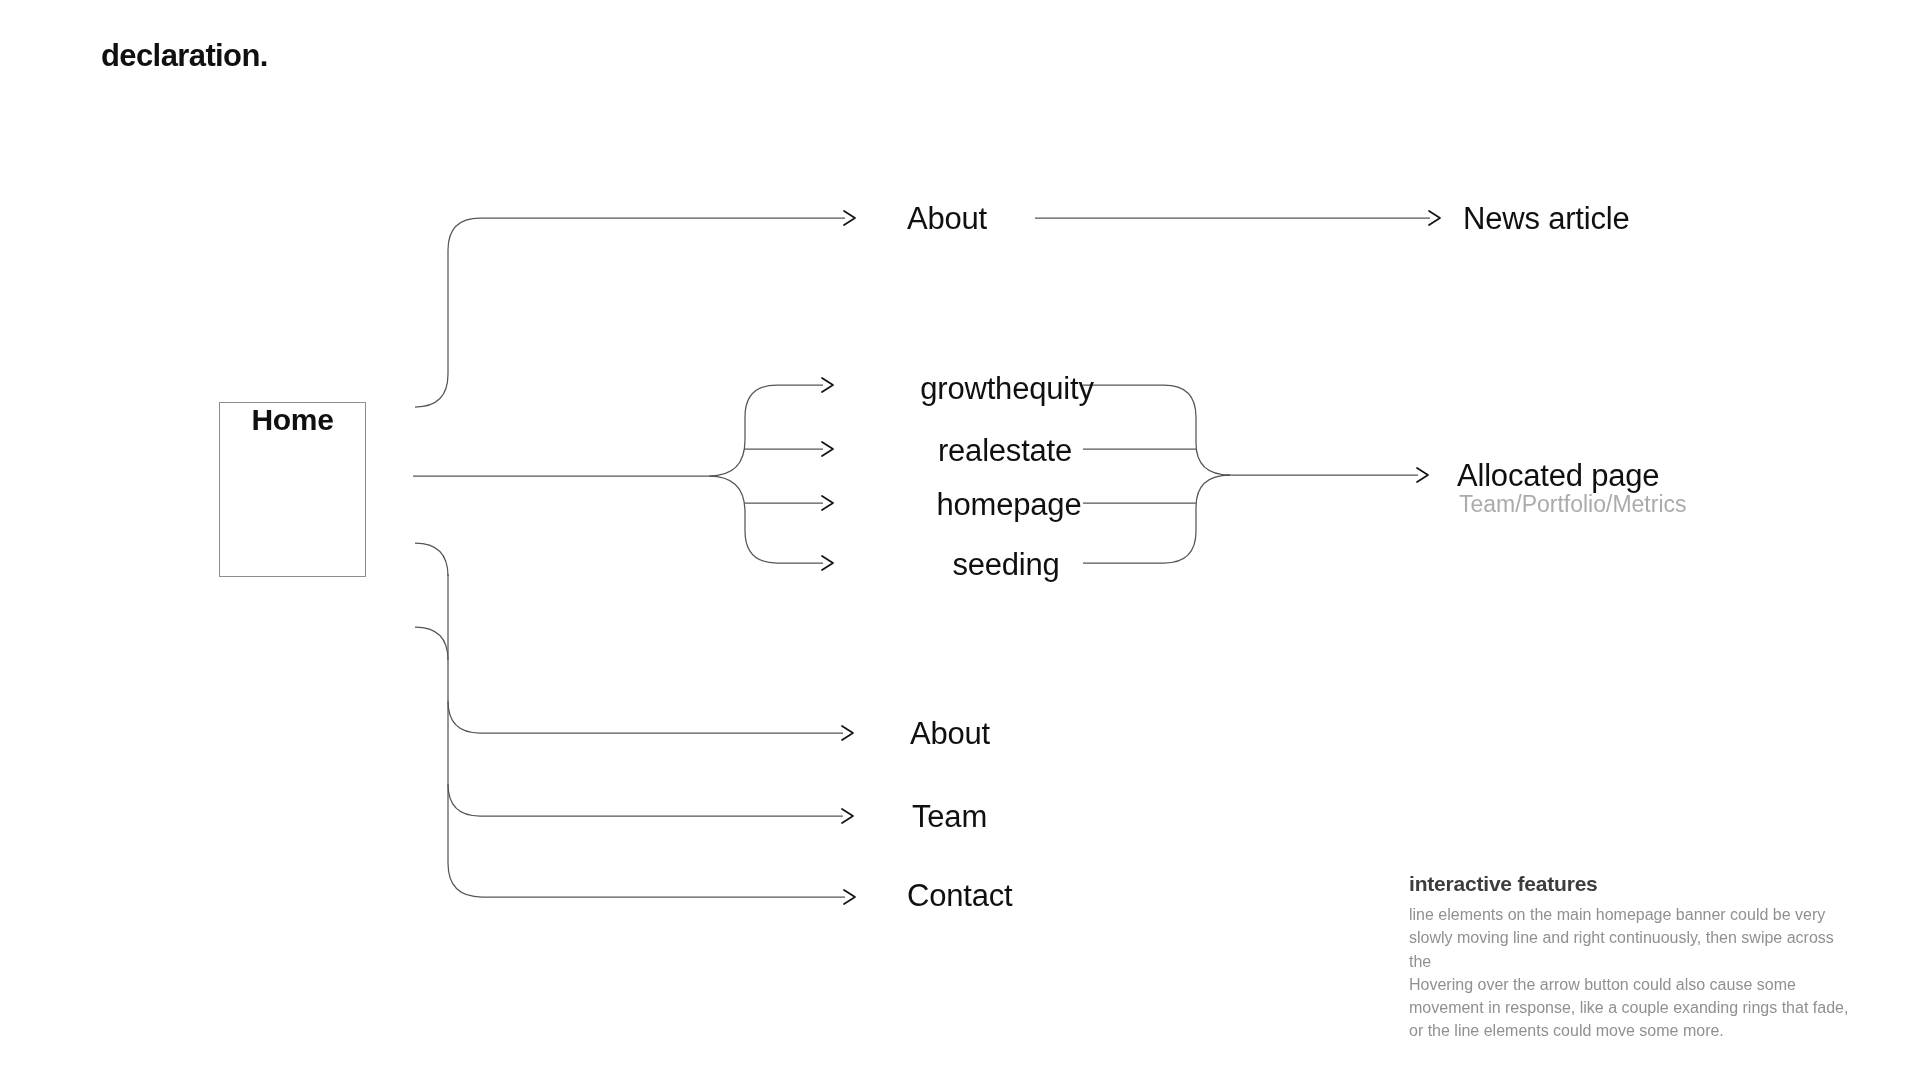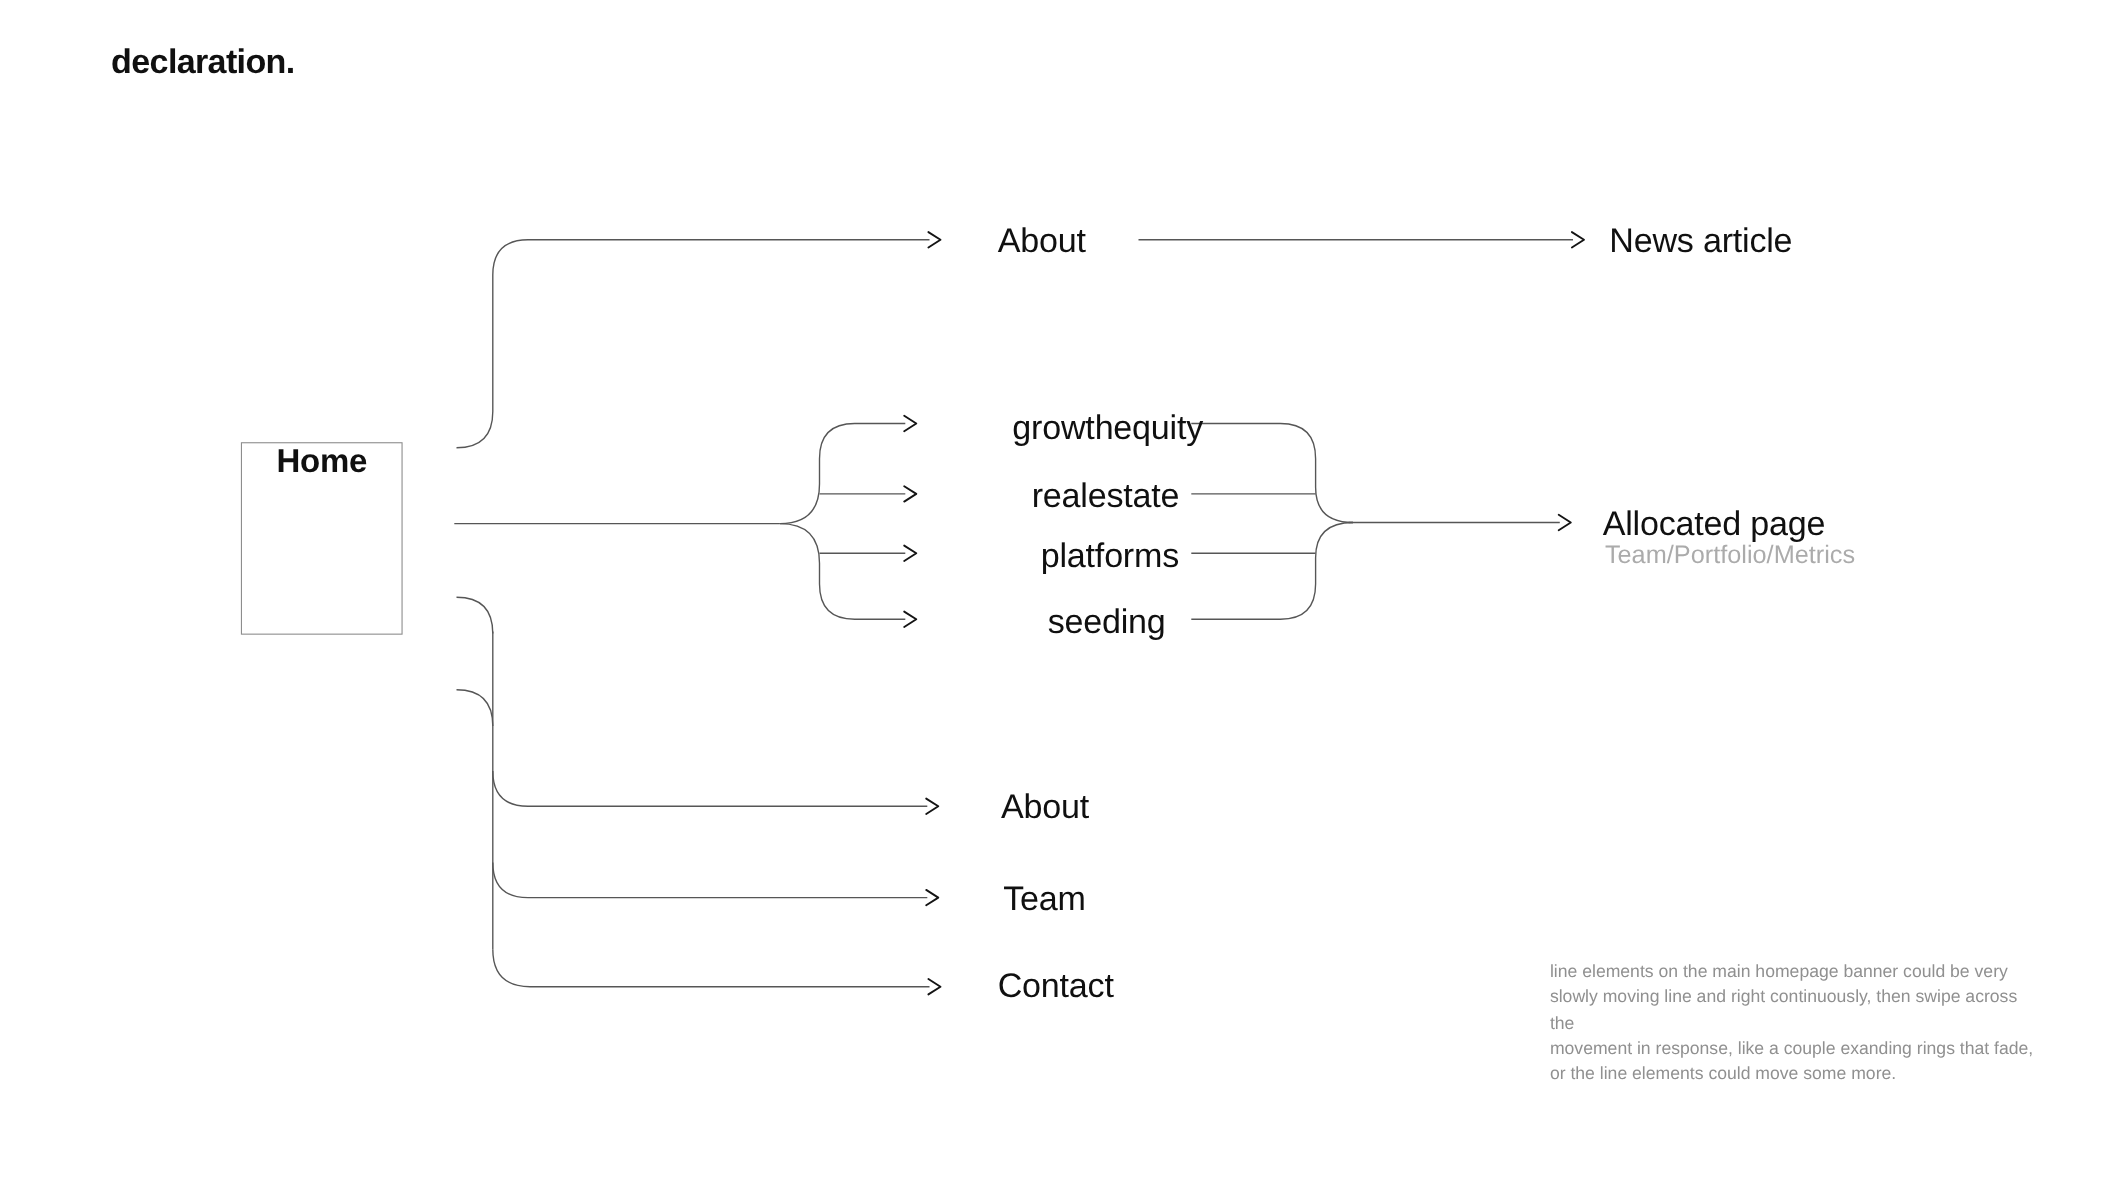--- a/index.html
+++ b/index.html
@@ -88,32 +88,34 @@
 
   <div class="abs home-box">
     <span>Home</span>
   </div>
 
   <div class="abs label vcenter lbl-news">About</div>
   <div class="abs label vcenter lbl-news-article">News article</div>
 
   <div class="abs label ccenter lbl-growthequity">growthequity</div>
   <div class="abs label ccenter lbl-realestate">realestate</div>
-  <div class="abs label ccenter lbl-platforms">platforms</div>
+  <div class="abs label ccenter lbl-platforms">homepage</div>
   <div class="abs label ccenter lbl-seeding">seeding</div>
 
   <div class="abs label vcenter lbl-allocated">Allocated page</div>
   <div class="abs vcenter lbl-allocated-sub">Team/Portfolio/Metrics</div>
 
   <div class="abs label vcenter lbl-about">About</div>
   <div class="abs label vcenter lbl-team">Team</div>
   <div class="abs label vcenter lbl-contact">Contact</div>
 
   <div class="abs notes">
+    <h3>interactive features</h3>
     <div class="body">
         <div>line elements on the main homepage banner could be very</div>
         <div>slowly moving line and right continuously, then swipe across the</div>
+        <div>Hovering over the arrow button could also cause some</div>
         <div>movement in response, like a couple exanding rings that fade,</div>
         <div>or the line elements could move some more.</div>
       </div>
   </div>
 
 </div>
 
 </body></html>

